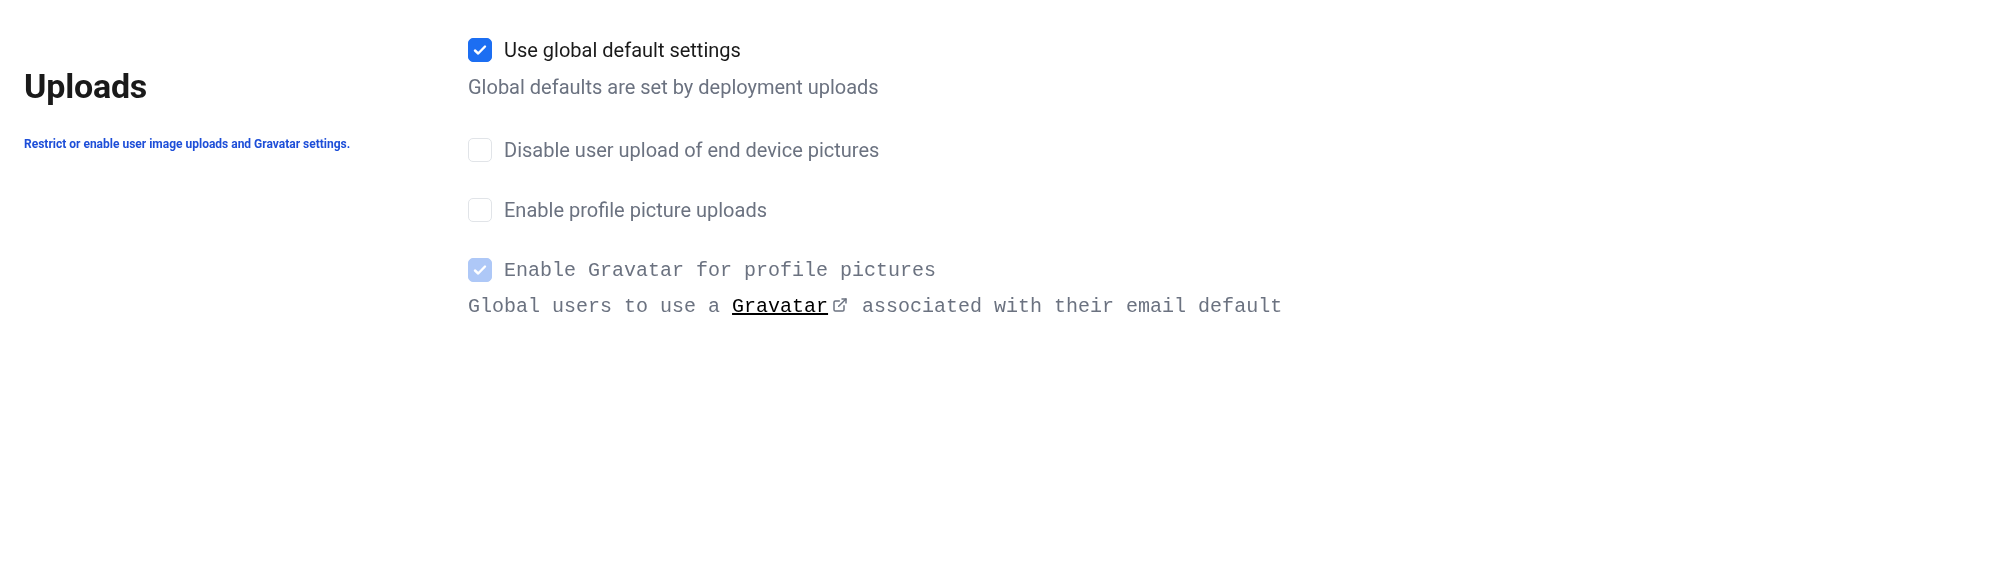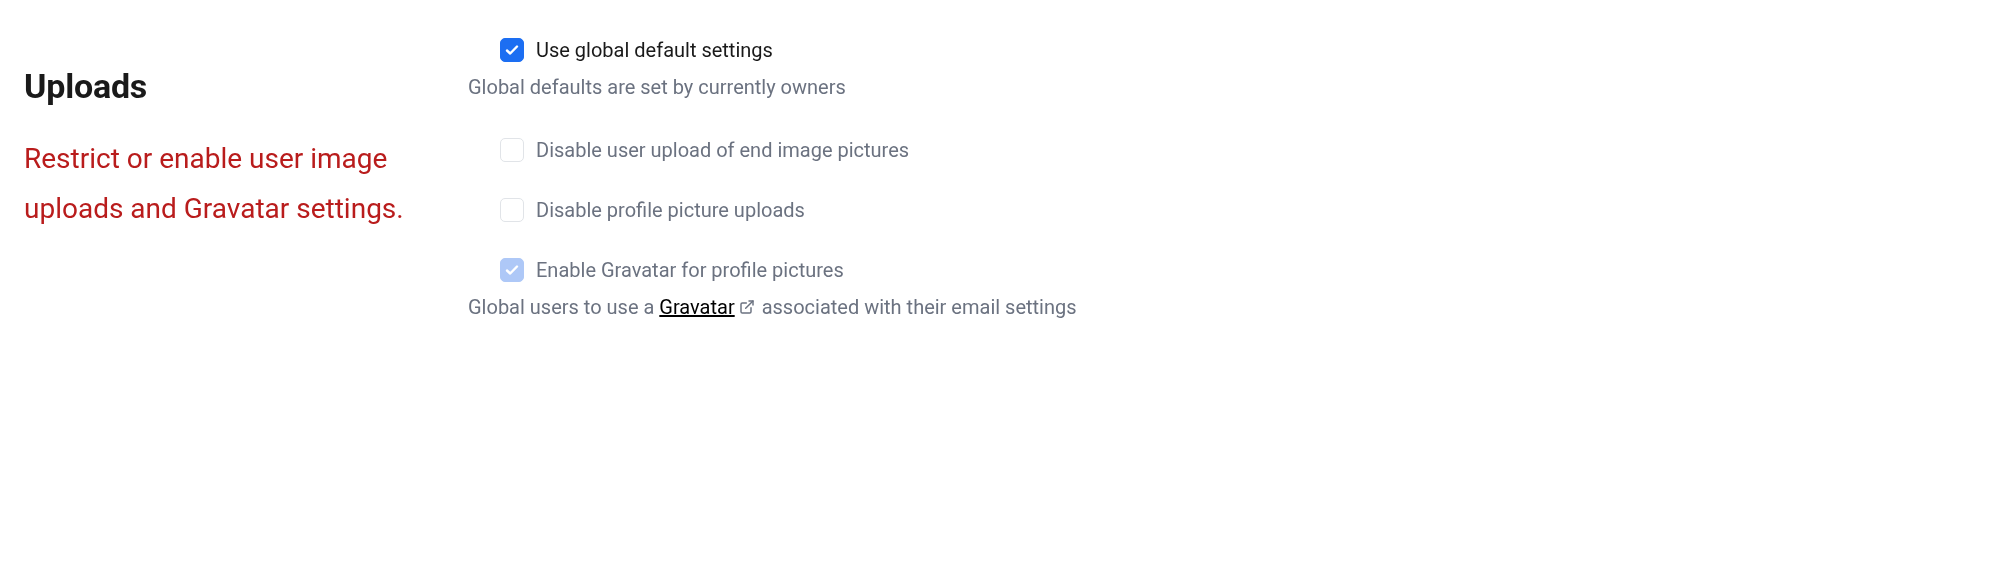--- a/index.html
+++ b/index.html
@@ -24,41 +24,41 @@
       padding-top: 28px;
     }
     .section-title {
       font-size: 34px;
       font-weight: 700;
       color: #1a1a1a;
       margin-bottom: 28px;
       letter-spacing: -0.2px;
     }
     .section-desc {
-      font-size: 28px;
+      font-size: 12px;
       line-height: 1.8;
-      color: #b91c1c;
-      font-weight: 400;
+      color: #1d4ed8;
+      font-weight: 700;
     }
     .right-col {
       flex: 1;
       padding-top: 0;
     }
     .option-group {
       margin-bottom: 36px;
     }
     .option-group:last-child {
       margin-bottom: 0;
+      font-family: Liberation Mono, monospace;
     }
     .option-row {
       display: flex;
       align-items: center;
       gap: 12px;
       margin-bottom: 10px;
-      margin-left: 32px;
     }
     .checkbox {
       width: 24px;
       height: 24px;
       border-radius: 5px;
       display: inline-flex;
       align-items: center;
       justify-content: center;
       flex-shrink: 0;
       cursor: pointer;
@@ -136,49 +136,49 @@
 
     <div class="option-group">
       <div class="option-row">
         <span class="checkbox checked-active">
           <svg viewBox="0 0 16 16">
             <path d="M3 8.5 L6.2 11.5 L13 4.5" fill="none" stroke-width="2.4" stroke-linecap="round" stroke-linejoin="round"></path>
           </svg>
         </span>
         <span class="option-label">Use global default settings</span>
       </div>
-      <div class="option-help">Global defaults are set by currently owners</div>
+      <div class="option-help">Global defaults are set by deployment uploads</div>
     </div>
 
     <div class="option-group">
       <div class="option-row">
         <span class="checkbox unchecked-disabled"></span>
-        <span class="option-label disabled">Disable user upload of end image pictures</span>
+        <span class="option-label disabled">Disable user upload of end device pictures</span>
       </div>
     </div>
 
     <div class="option-group">
       <div class="option-row">
         <span class="checkbox unchecked-disabled"></span>
-        <span class="option-label disabled">Disable profile picture uploads</span>
+        <span class="option-label disabled">Enable profile picture uploads</span>
       </div>
     </div>
 
     <div class="option-group">
       <div class="option-row">
         <span class="checkbox checked-disabled">
           <svg viewBox="0 0 16 16">
             <path d="M3 8.5 L6.2 11.5 L13 4.5" fill="none" stroke-width="2.4" stroke-linecap="round" stroke-linejoin="round"></path>
           </svg>
         </span>
         <span class="option-label disabled">Enable Gravatar for profile pictures</span>
       </div>
       <div class="option-help">
         <span>Global users to use a </span><a class="inline-link"><span>Gravatar</span></a><span class="ext-icon"><svg viewBox="0 0 24 24" fill="none" stroke-width="2.2" stroke-linecap="round" stroke-linejoin="round">
               <path d="M18 13v6a2 2 0 0 1-2 2H5a2 2 0 0 1-2-2V8a2 2 0 0 1 2-2h6"></path>
               <polyline points="15 3 21 3 21 9"></polyline>
               <line x1="10" y1="14" x2="21" y2="3"></line>
-            </svg></span><span> associated with their email settings</span>
+            </svg></span><span> associated with their email default</span>
       </div>
     </div>
 
   </div>
 </div>
 
 </body></html>

